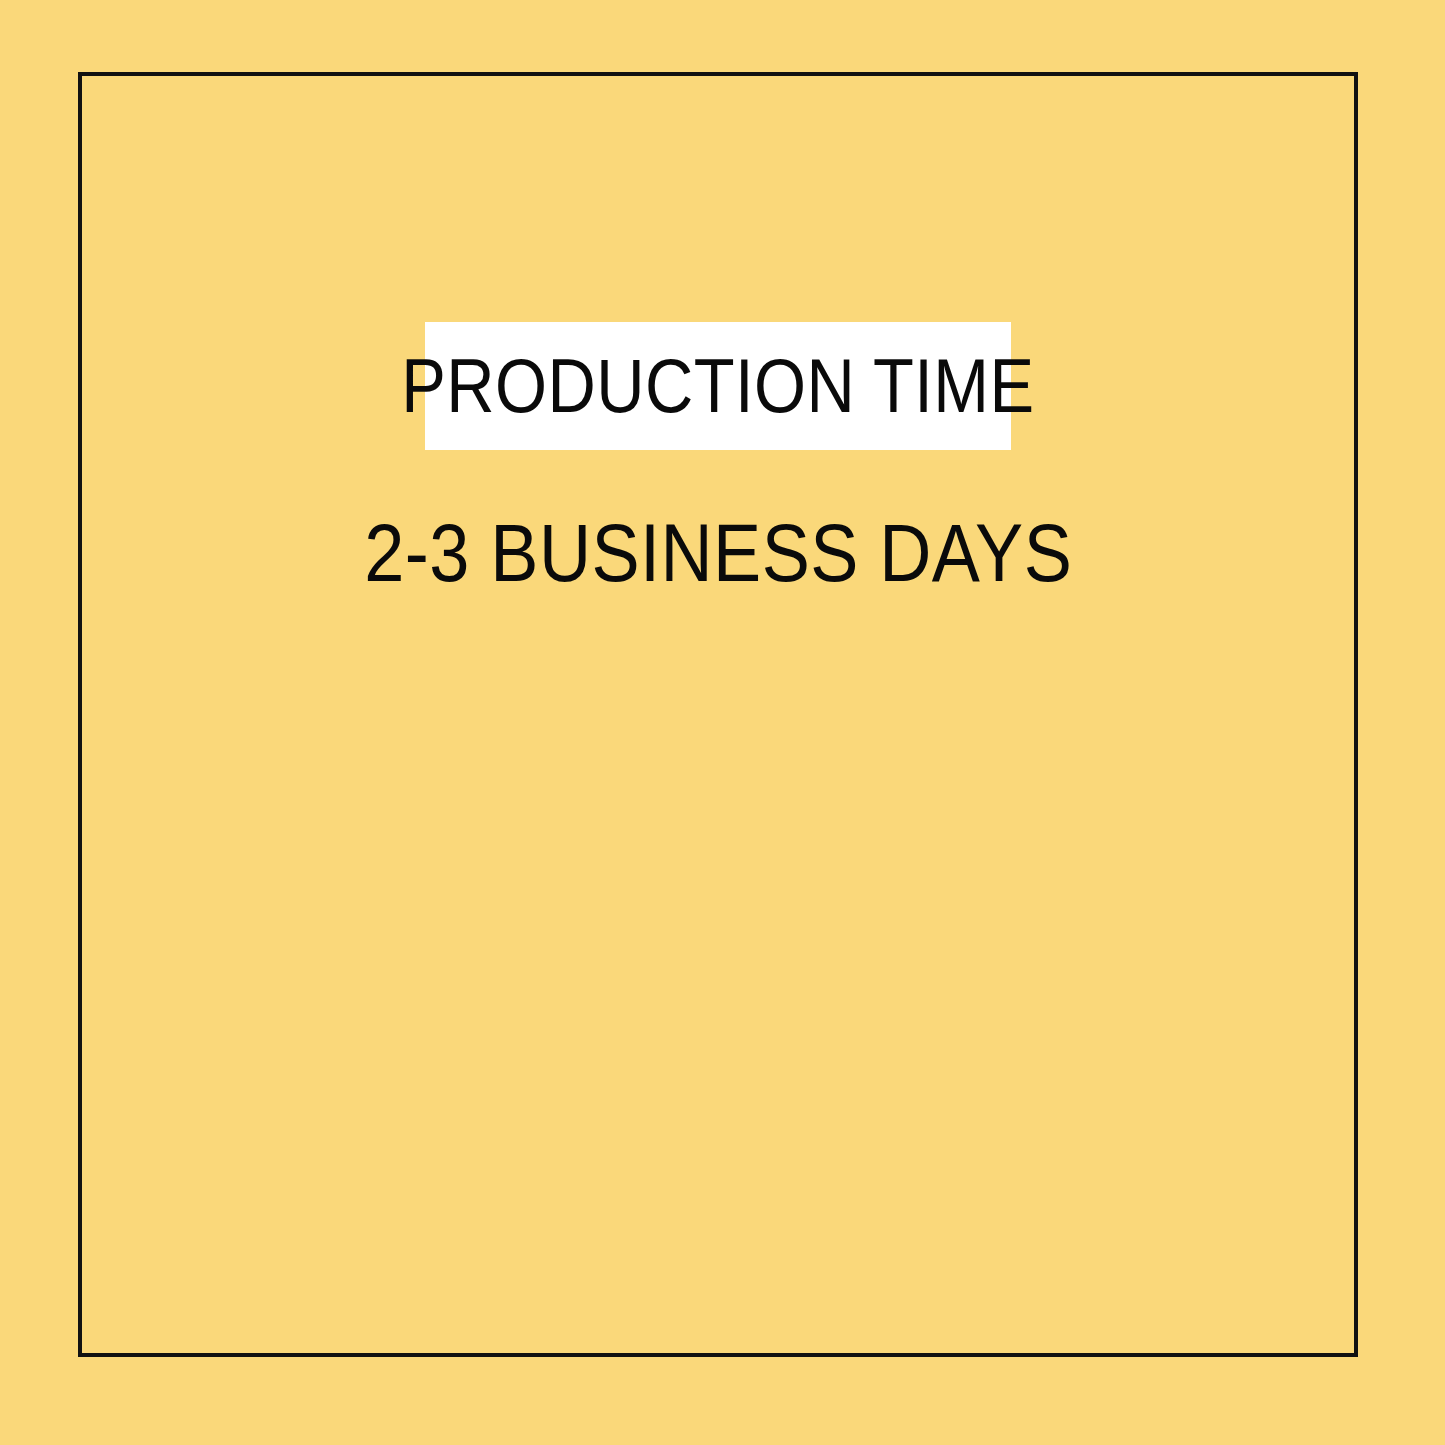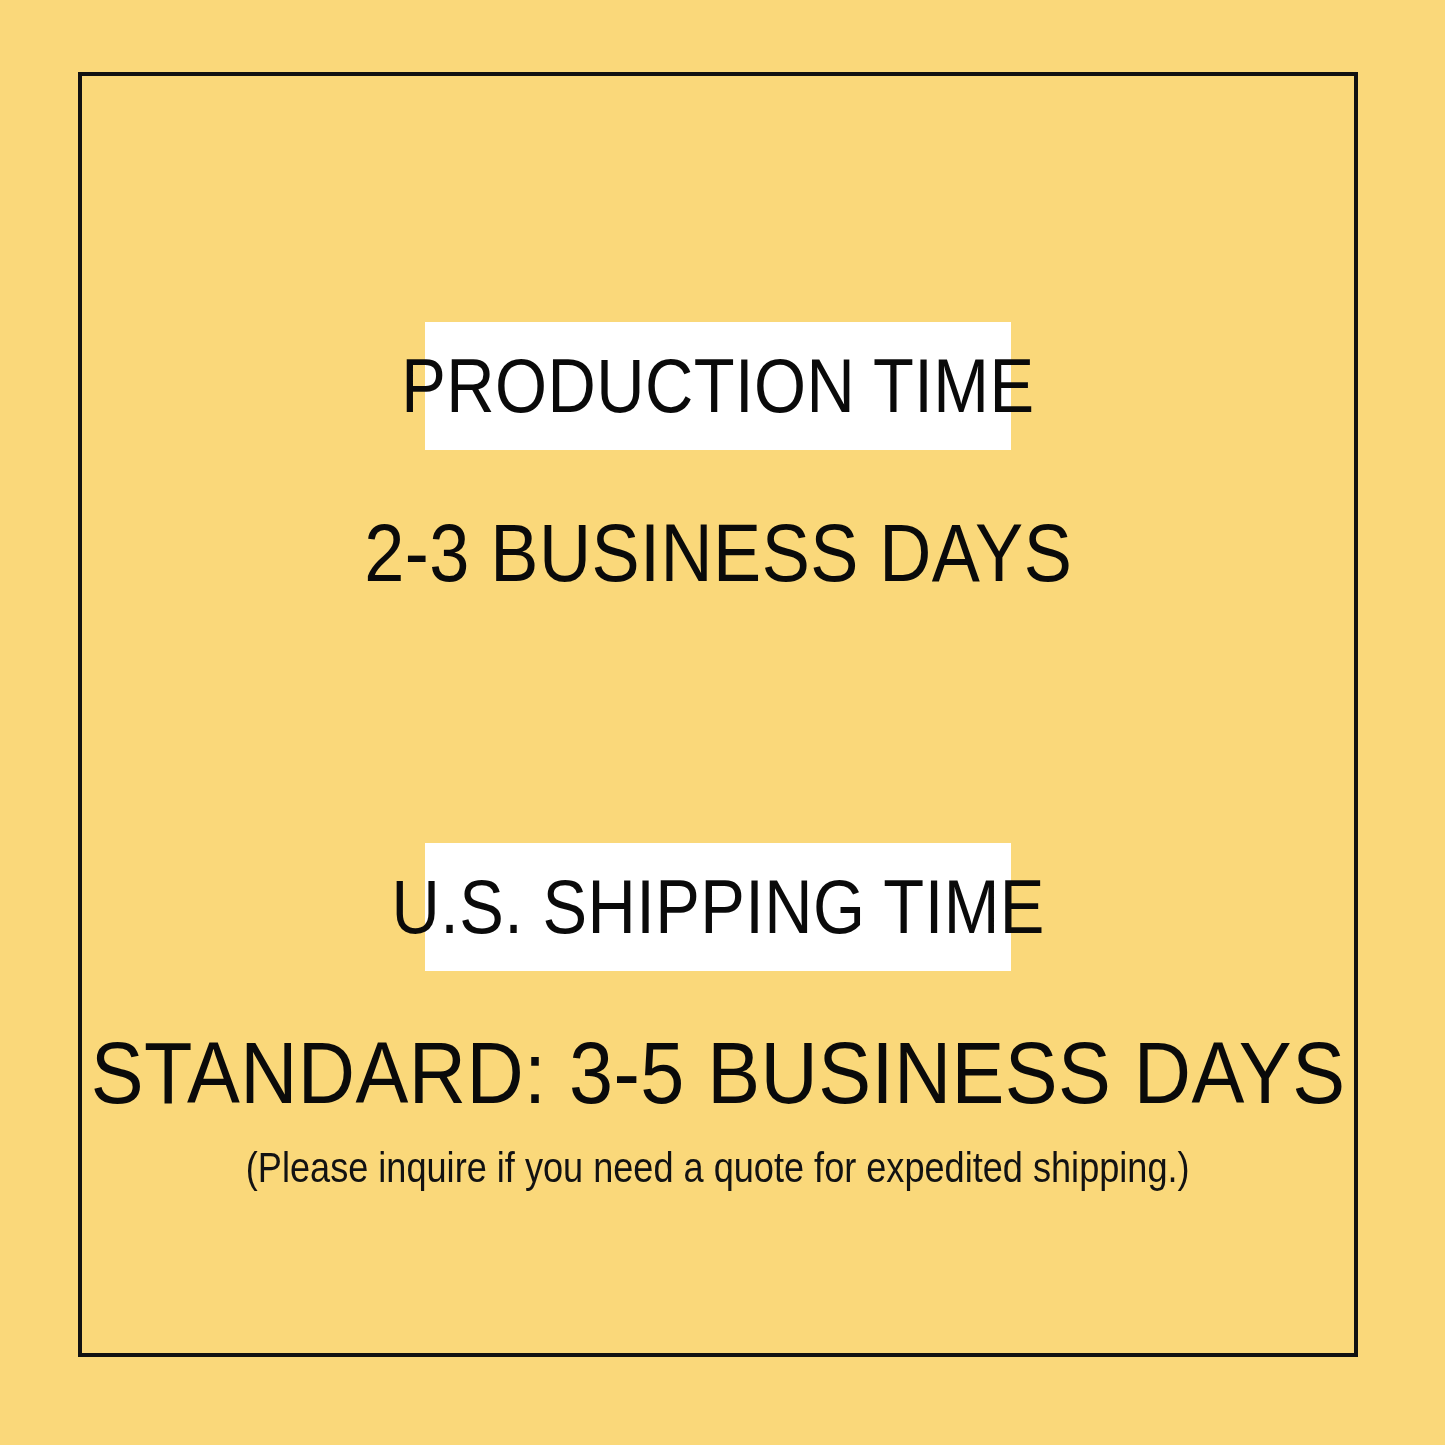--- a/index.html
+++ b/index.html
@@ -128,24 +128,15 @@
     <div class="section">
       <div class="heading-plate">
         <span class="heading-text">PRODUCTION TIME</span>
       </div>
       <div class="sp-head-val"></div>
       <span class="value-text">2-3 BUSINESS DAYS</span>
     </div>
 
     <div class="sp-block-gap"></div>
 
-    <div class="section">
-      <div class="heading-plate">
-        <span class="heading-text">U.S. SHIPPING TIME</span>
-      </div>
-      <div class="sp-head-val2"></div>
-      <span class="value-text wide">STANDARD: 3-5 BUSINESS DAYS</span>
-      <div class="sp-val-note"></div>
-      <span class="note-text">(Please inquire if you need a quote for expedited shipping.)</span>
-    </div>
 
   </div>
 </div>
 
 </body></html>

